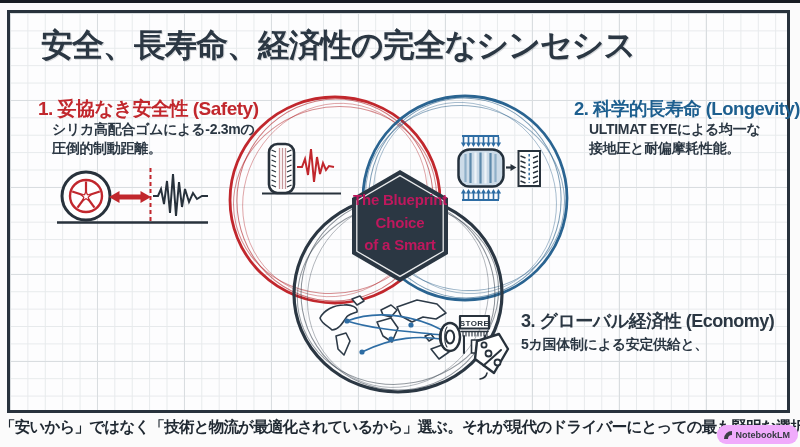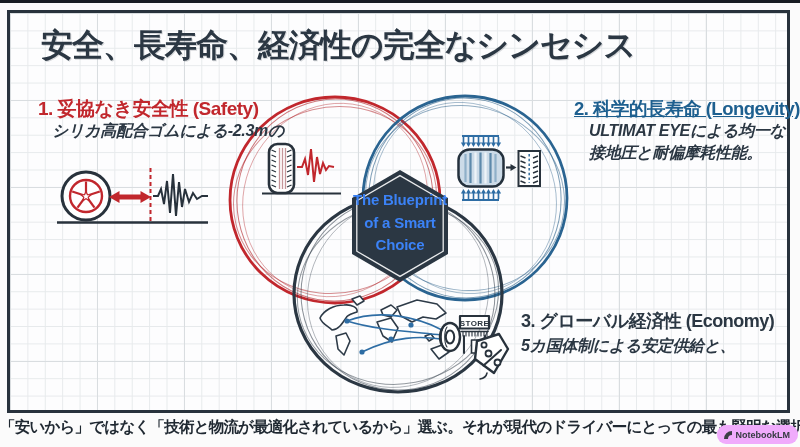--- a/index.html
+++ b/index.html
@@ -19,30 +19,30 @@
       linear-gradient(to bottom,#e7eaec 1px,transparent 1px),#fdfdfe;
     background-size:87px 87px,87px 87px,17.4px 17.4px,17.4px 17.4px;
   }
   .abs{position:absolute;}
   .title{
     left:0;top:24px;width:676px;text-align:center;
     font-size:32px;font-weight:900;color:#2b3743;letter-spacing:-1px;
     text-shadow:1px 1px 0 rgba(40,50,60,.18);
   }
   .sec-head{font-size:19px;font-weight:800;letter-spacing:-0.5px;white-space:nowrap;}
-  .sec-body{font-size:16px;font-weight:700;color:#2b3743;line-height:1.38;white-space:nowrap;letter-spacing:-0.3px;font-style:italic;}
+  .sec-body{font-size:14px;font-weight:700;color:#2b3743;line-height:1.38;white-space:nowrap;letter-spacing:-0.3px;}
   #head1{left:38px;top:96px;color:#c1272d;text-align:center;}
   #body1{left:52px;top:120px;}
-  #head2{left:574px;top:96px;color:#1d5f8f;font-size:18.5px;text-decoration:underline;}
+  #head2{left:574px;top:96px;color:#1d5f8f;font-size:18.5px;}
   #body2{left:589px;top:120px;}
   #head3{left:521px;top:309px;color:#2b3743;font-size:18px;}
   #body3{left:521px;top:335px;}
   .hex-label{
     left:340px;top:189px;width:120px;text-align:center;
-    color:#3b82f6;font-size:15px;font-weight:800;line-height:1.5;letter-spacing:-0.2px;
+    color:#be185d;font-size:15px;font-weight:800;line-height:1.5;letter-spacing:-0.2px;
   }
   .caption{
     left:0;top:417px;width:800px;text-align:center;
     font-size:15.5px;font-weight:800;color:#1f2831;letter-spacing:-0.8px;white-space:nowrap;
   }
   .watermark{
     position:absolute;right:2px;bottom:3px;height:15px;
     display:flex;align-items:center;gap:3px;
     background:#f0abfc;border-radius:9px;padding:2px 8px 2px 6px;
     font-size:9px;font-weight:700;color:#343a40;
@@ -236,37 +236,38 @@
     <polygon points="400,170 448,198 448,254 400,282 352,254 352,198" fill="#2b3743"></polygon>
     <polygon points="400,175.6 443.2,200.8 443.2,251.2 400,276.4 356.8,251.2 356.8,200.8" fill="none" stroke="#ffffff" stroke-width="1.3" opacity="0.9"></polygon>
   </g>
 </svg>
 
 <div class="abs title">安全、長寿命、経済性の完全なシンセシス</div>
 
 <div class="abs sec-head" id="head1">1. 妥協なき安全性 (Safety)</div>
 <div class="abs sec-body" id="body1">
   <div>シリカ高配合ゴムによる-2.3mの</div>
+  <div>圧倒的制動距離。</div>
 </div>
 
 <div class="abs sec-head" id="head2">2. 科学的長寿命 (Longevity)</div>
 <div class="abs sec-body" id="body2">
   <div>ULTIMAT EYEによる均一な</div>
   <div>接地圧と耐偏摩耗性能。</div>
 </div>
 
 <div class="abs sec-head" id="head3">3. グローバル経済性 (Economy)</div>
 <div class="abs sec-body" id="body3">
   <div>5カ国体制による安定供給と、</div>
 </div>
 
 <div class="abs hex-label">
   <div>The Blueprint</div>
+  <div>Choice</div>
   <div>of a Smart</div>
-  <div>Choice</div>
 </div>
 
 <div class="abs caption">「安いから」ではなく「技術と物流が最適化されているから」選ぶ。それが現代のドライバーにとっての最も賢明な選択である。</div>
 
 <div class="watermark">
   <svg width="10" height="10" viewBox="0 0 10 10">
     <path d="M1,9 A8,8 0 0,1 9,1 L9,5 A4,4 0 0,0 5,9 Z" fill="#3a3f45"></path>
   </svg>
   <span>NotebookLM</span>
 </div>

